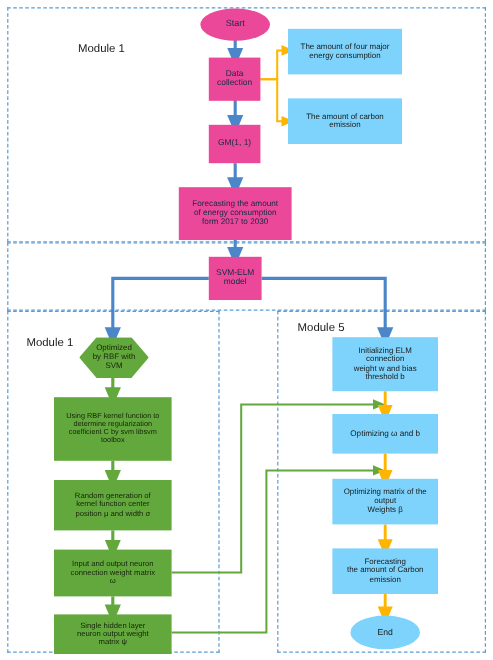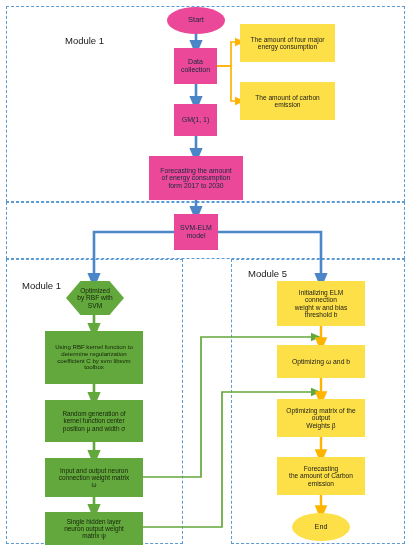--- a/index.html
+++ b/index.html
@@ -7,21 +7,21 @@
   #canvas{position:relative;width:411px;height:550px;overflow:hidden;background:#fff;}
 
   .module-box{position:absolute;border:1px dashed #5b9bd5;box-sizing:border-box;}
   .module-label{position:absolute;font-size:9.5px;color:#1a1a1a;white-space:nowrap;}
 
   .node{position:absolute;box-sizing:border-box;display:flex;align-items:center;
         justify-content:center;text-align:center;line-height:1.12;color:#1a1a1a;}
   .node span{display:block;padding:0 2px;}
 
   .blue{background:#ec4899;color:#122a42;}
-  .yellow{background:#fde047;color:#1a1a1a;}
+  .yellow{background:#7dd3fc;color:#1a1a1a;}
   .greenbox{background:#63a83c;color:#16240c;}
 
   .ellipse{border-radius:50%;}
   .hex{background:#63a83c;
        clip-path:polygon(25% 0%,75% 0%,100% 50%,75% 100%,25% 100%,0% 50%);}
 
   svg.wires{position:absolute;left:0;top:0;width:411px;height:550px;overflow:visible;}
 </style>
 </head>
 <body>

